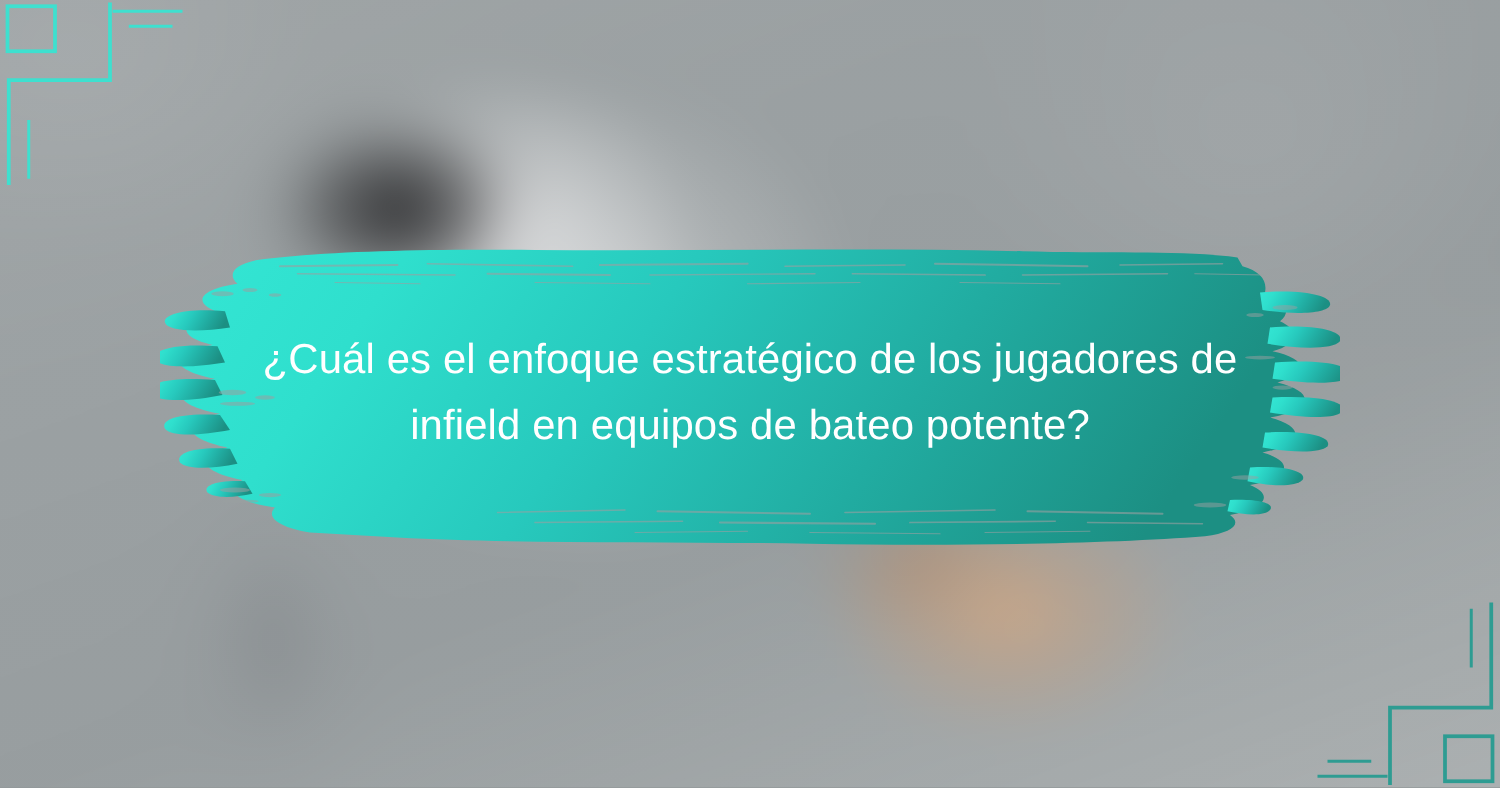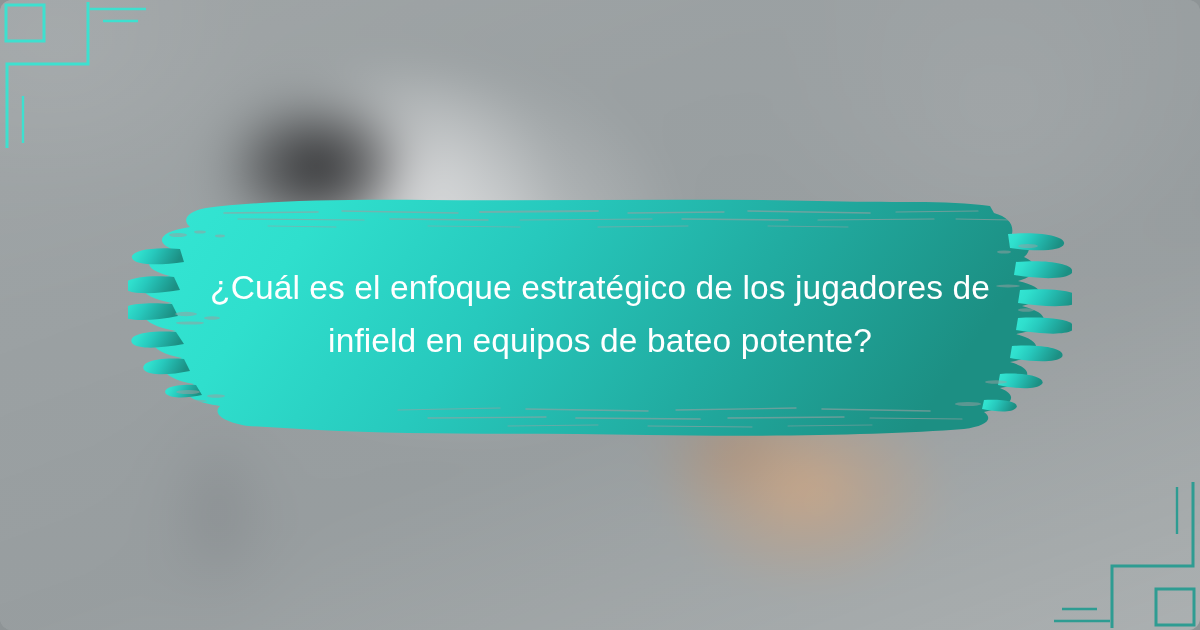--- a/index.html
+++ b/index.html
@@ -11,21 +11,20 @@
   body {
     font-family: "Liberation Sans", sans-serif;
   }
 
   .canvas {
     position: relative;
     width: 1200px;
     height: 630px;
     overflow: hidden;
     background: #9aa0a1;
-    border-radius: 12px;
   }
 
   
   .bg-photo {
     position: absolute;
     inset: -60px;
     background:
       radial-gradient(ellipse 120px 90px at 395px 235px, rgba(20,20,22,0.92) 0%, rgba(30,30,32,0.55) 42%, rgba(60,60,62,0.12) 72%, rgba(0,0,0,0) 100%),
       radial-gradient(ellipse 150px 120px at 470px 250px, rgba(243,243,244,0.85) 0%, rgba(232,233,234,0.45) 48%, rgba(200,202,203,0) 100%),
       radial-gradient(ellipse 210px 180px at 540px 320px, rgba(238,239,240,0.72) 0%, rgba(216,218,219,0.35) 52%, rgba(190,193,194,0) 100%),

